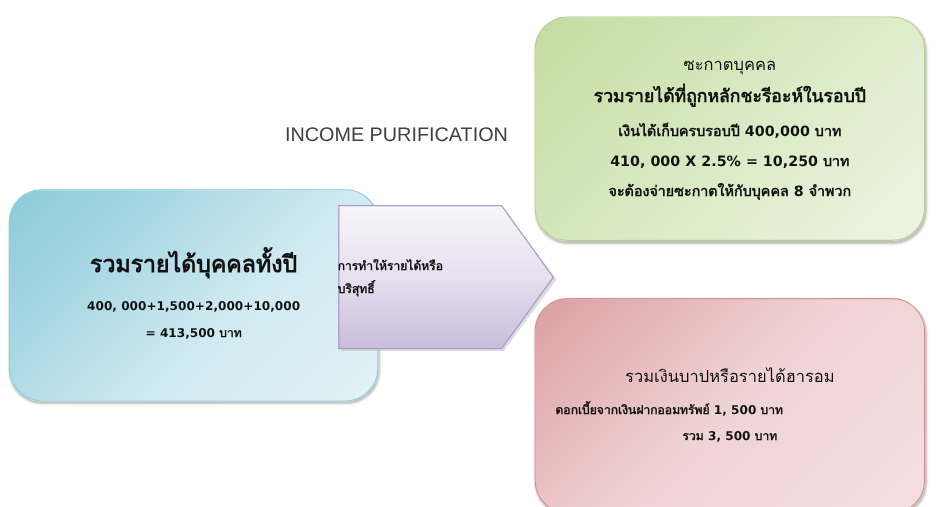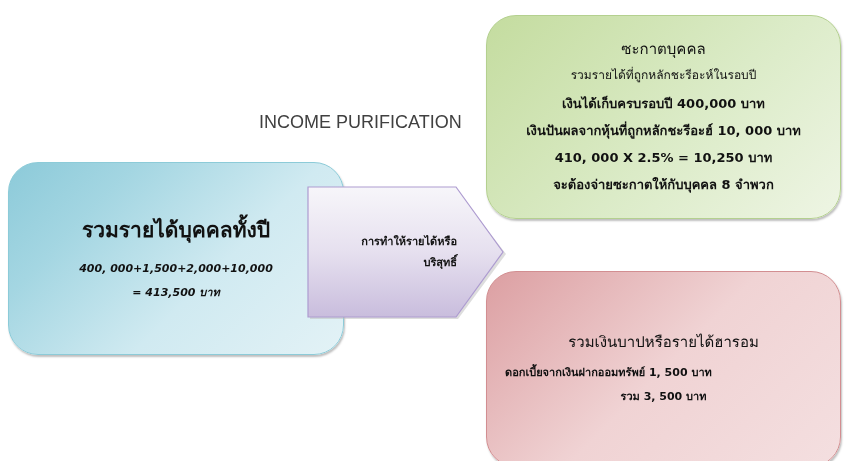--- a/index.html
+++ b/index.html
@@ -10,51 +10,51 @@
   .title {
     position: absolute; left: 259px; top: 112px; font-family: "Liberation Sans", sans-serif;
     font-size: 18px; color: #404040; letter-spacing: 0px;
   }
   .box {
     position: absolute; box-sizing: border-box; border-radius: 30px;
     display: flex; flex-direction: column; align-items: center; justify-content: center; text-align: center;
     box-shadow: 1px 2px 2px rgba(0,0,0,0.25);
   }
   .box-blue {
-    left: 8px; top: 162px; width: 336px; height: 193px;
+    left: 8px; top: 172px; width: 336px; height: 193px;
     border: 1.5px solid #8ccbd8;
     background: linear-gradient(135deg, #ddeff5 0%, #cbe7ef 45%, #98d0de 100%);
     background: linear-gradient(315deg, #e3f2f6 0%, #d0eaf1 40%, #a4d6e2 75%, #8ccad9 100%);
   }
   .box-blue .main { font-size: 21px; font-weight: bold; margin-bottom: 12px; font-family: "DejaVu Serif", serif; }
-  .box-blue .line { font-size: 11px; font-weight: bold; margin: 4px 12px; font-style: italic; }
+  .box-blue .line { font-size: 11px; font-weight: bold; margin: 4px 12px; }
   .box-green {
     left: 486px; top: 15px; width: 355px; height: 204px;
     border: 1.5px solid #b4d08f;
     background: linear-gradient(315deg, #eef5e4 0%, #dbebc7 45%, #c4dc9f 100%);
     text-align: center;
   }
   .box-green .head { font-size: 15px; margin-bottom: 4px; }
-  .box-green .sub { font-size: 12px; font-weight: normal; margin-bottom: 6px; }
+  .box-green .sub { font-size: 16px; font-weight: bold; margin-bottom: 6px; }
   .box-green .line { font-size: 13px; font-weight: bold; margin: 3px 0; }
   .box-red {
     left: 486px; top: 271px; width: 355px; height: 196px;
     border: 1.5px solid #d28e91;
     background: linear-gradient(315deg, #f4dfe0 0%, #f0d3d4 50%, #dc9fa2 100%);
   }
   .box-red .head { font-size: 15px; margin-bottom: 6px; }
   .box-red .line { font-size: 11px; font-weight: bold; margin: 3px 0; }
   .box-red .line.left { align-self: flex-start; margin-left: 18px; }
   .arrow {
     position: absolute; left: 307px; top: 186px; width: 198px; height: 132px;
   }
   .arrow svg { position: absolute; left: 0; top: 0; }
   .arrow-text {
     position: absolute; left: 0; top: 0; width: 150px; height: 132px;
-    display: flex; flex-direction: column; align-items: flex-end; justify-content: center; text-align: center;
+    display: flex; flex-direction: column; align-items: flex-start; justify-content: center; text-align: center;
     font-size: 11px; font-weight: bold; line-height: 21px;
   }
 </style>
 </head>
 <body>
 
 <div class="title">INCOME PURIFICATION</div>
 
 <div class="box box-blue">
   <div class="main">รวมรายได้บุคคลทั้งปี</div>
@@ -77,21 +77,20 @@
   <div class="arrow-text">
     <div>การทำให้รายได้หรือ</div>
     <div>บริสุทธิ์</div>
   </div>
 </div>
 
 <div class="box box-green">
   <div class="head">ซะกาตบุคคล</div>
   <div class="sub">รวมรายได้ที่ถูกหลักชะรีอะห์ในรอบปี</div>
   <div class="line">เงินได้เก็บครบรอบปี 400,000 บาท</div>
-  <div class="line">เงินปันผลจากหุ้นที่ถูกหลักชะรีอะฮ์  10, 000 บาท</div>
   <div class="line">410, 000 X 2.5% = 10,250 บาท</div>
   <div class="line">จะต้องจ่ายซะกาตให้กับบุคคล 8 จำพวก</div>
 </div>
 
 <div class="box box-red">
   <div class="head">รวมเงินบาปหรือรายได้ฮารอม</div>
   <div class="line left">ดอกเบี้ยจากเงินฝากออมทรัพย์ 1, 500 บาท</div>
   <div class="line">รวม 3, 500 บาท</div>
 </div>
 

